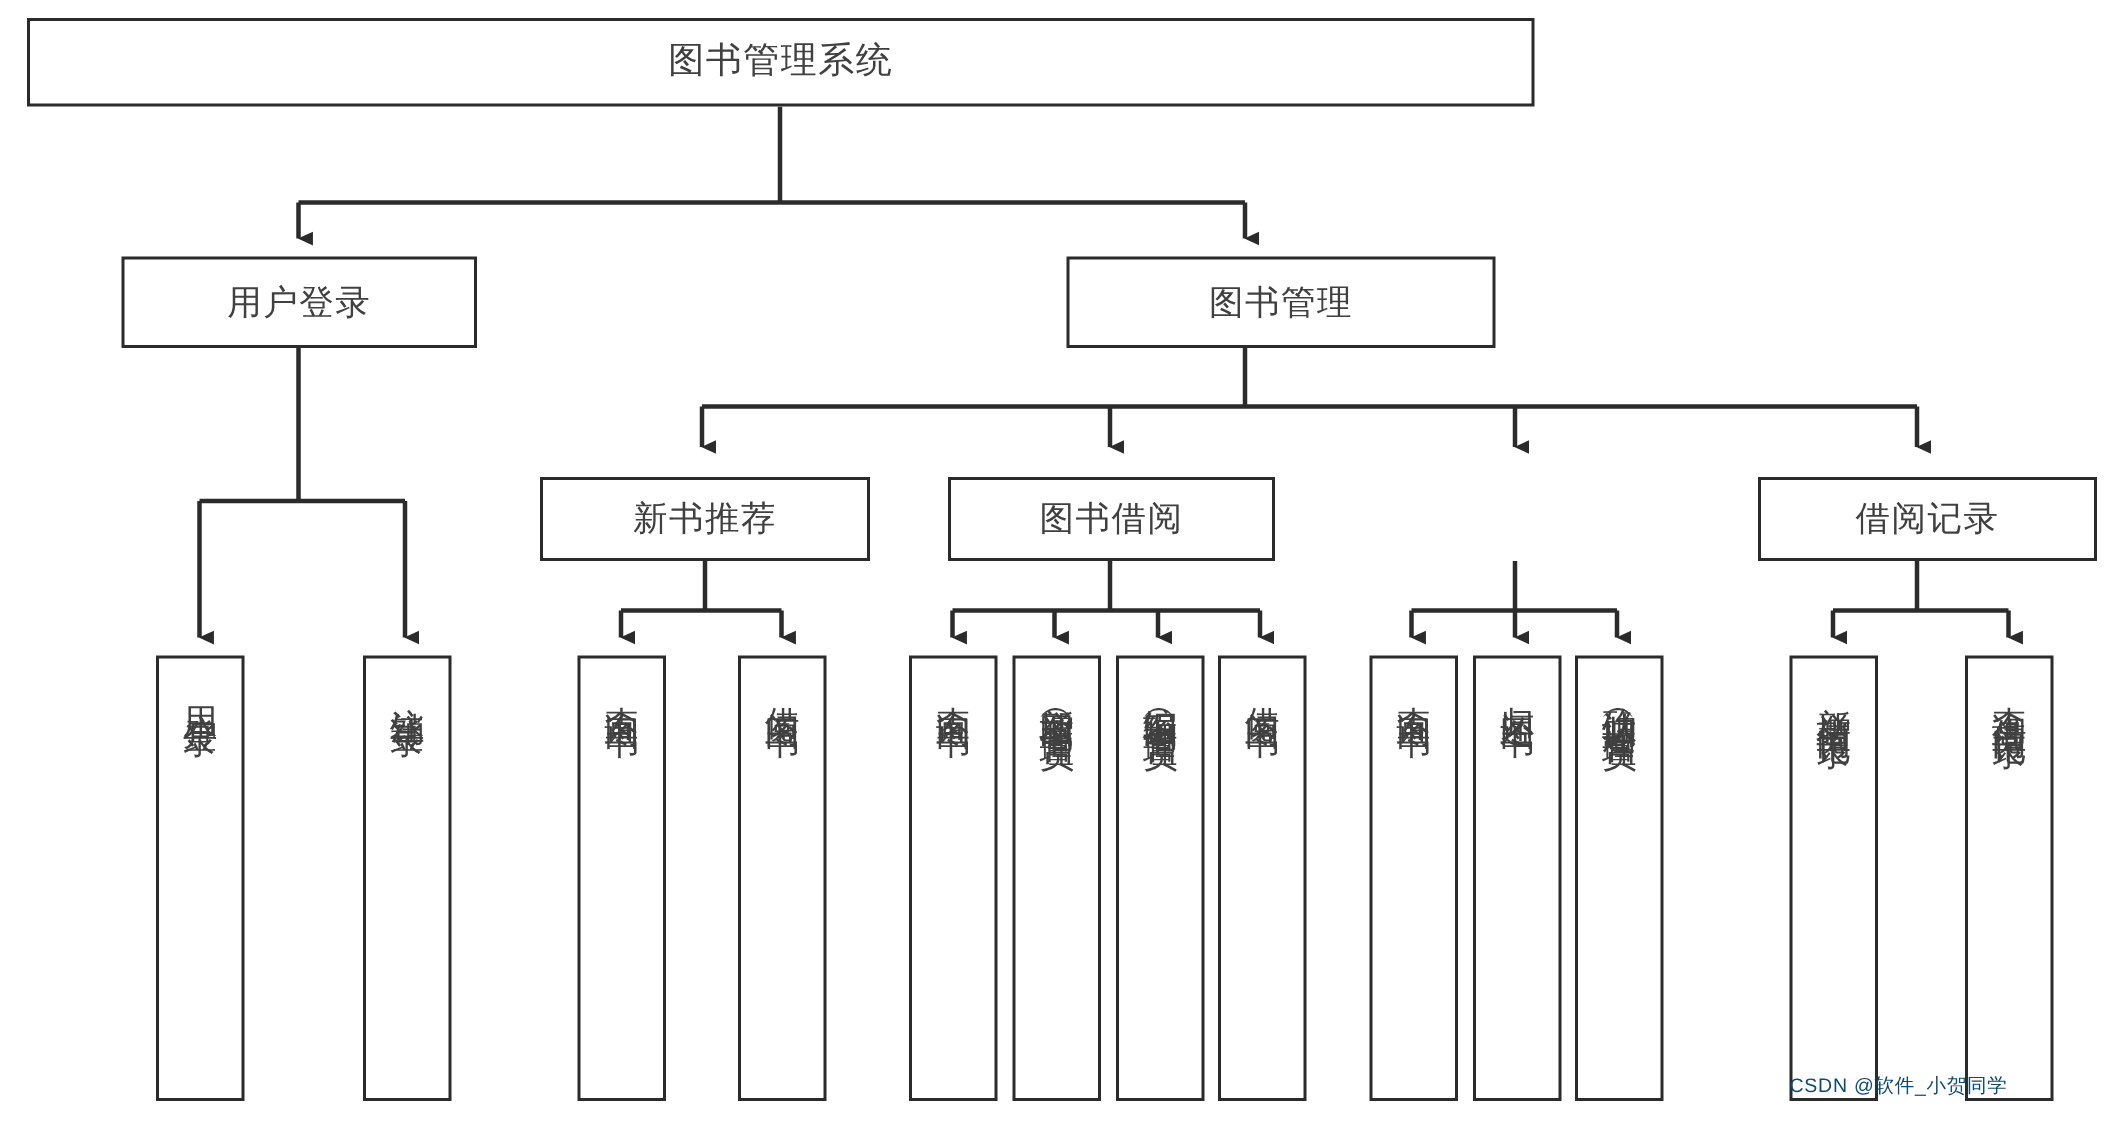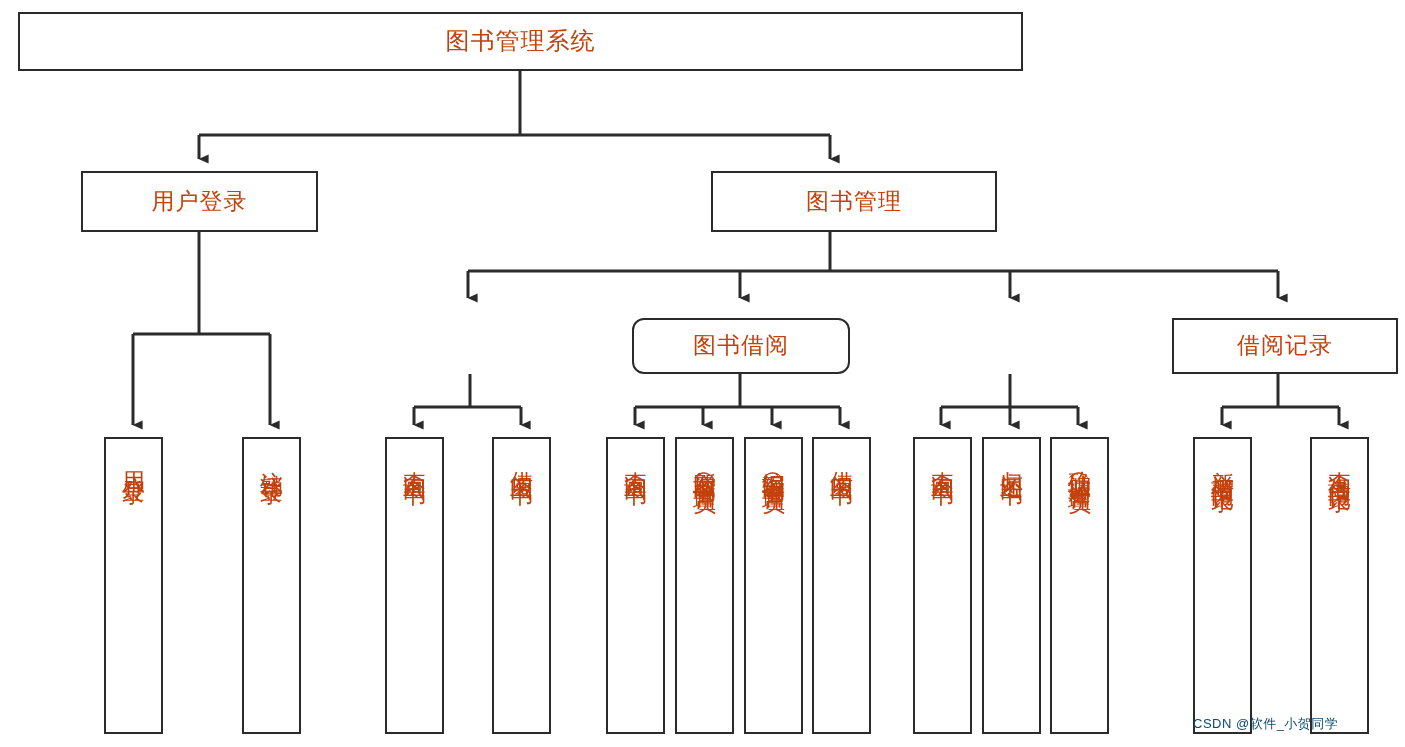--- a/index.html
+++ b/index.html
@@ -25,21 +25,21 @@
     pointer-events: none;
   }
   .node {
     position: absolute;
     box-sizing: border-box;
     background: #ffffff;
     border: 2px solid #2b2b2b;
     display: flex;
     align-items: center;
     justify-content: center;
-    color: #c2410c;
+    color: #404040;
   }
   .node .label {
     display: block;
     text-align: center;
     letter-spacing: 1px;
   }
   .node.horizontal .label {
     font-size: 23px;
     line-height: 1.2;
     white-space: nowrap;
@@ -132,22 +132,25 @@
   </div>
 
   <div class="node horizontal" style="left:81px; top:171px; width:237px; height:61px;">
     <span class="label">用户登录</span>
   </div>
 
   <div class="node horizontal" style="left:711px; top:171px; width:286px; height:61px;">
     <span class="label">图书管理</span>
   </div>
 
-
-  <div class="node horizontal" style="left:632px; top:318px; width:218px; height:56px;border-radius:12px;">
+  <div class="node horizontal" style="left:360px; top:318px; width:220px; height:56px;">
+    <span class="label">新书推荐</span>
+  </div>
+
+  <div class="node horizontal" style="left:632px; top:318px; width:218px; height:56px;">
     <span class="label">图书借阅</span>
   </div>
 
 
   <div class="node horizontal" style="left:1172px; top:318px; width:226px; height:56px;">
     <span class="label">借阅记录</span>
   </div>
 
   <div class="node vertical" style="left:104px; top:437px; width:59px; height:297px;">
     <span class="label">用户登录</span>

